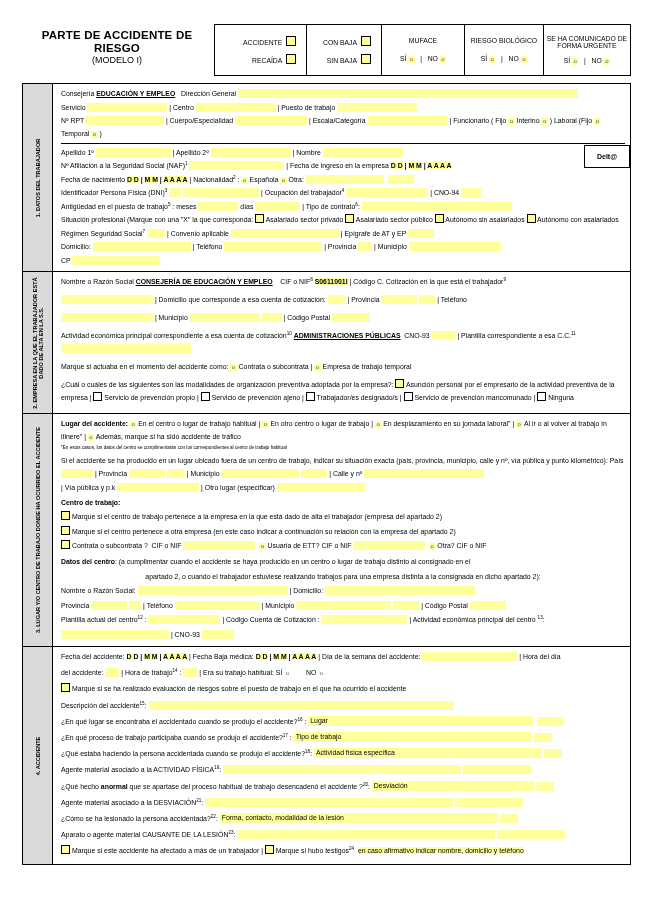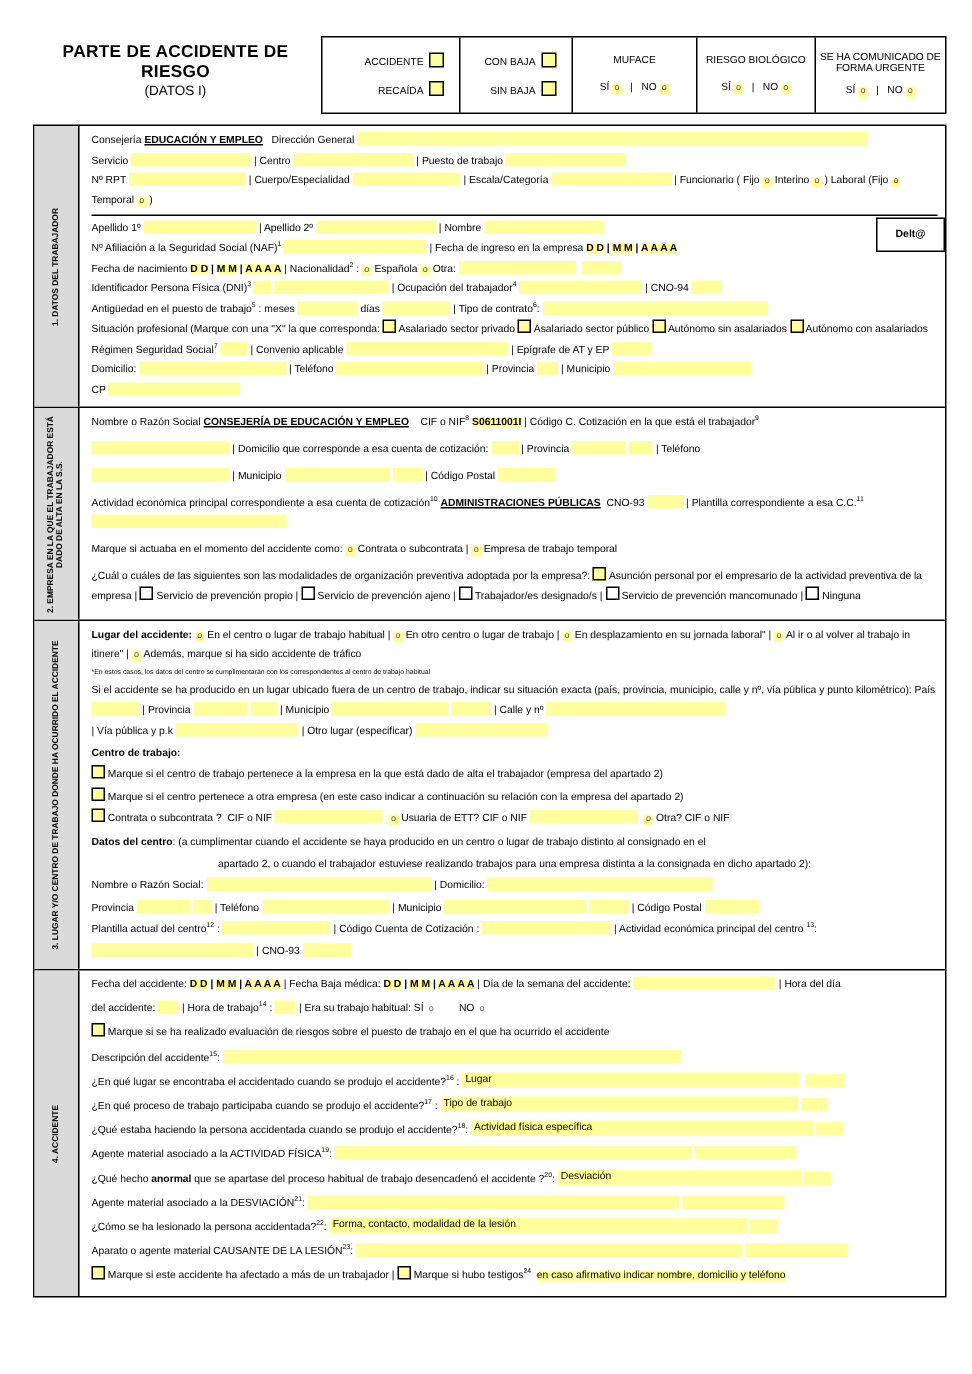--- a/index.html
+++ b/index.html
@@ -59,21 +59,21 @@
   .hlb{font-weight:bold;}
 </style>
 </head>
 <body>
 
 <div class="page">
 
   <div class="top">
     <div class="title-block">
       <div class="t1"><span>PARTE DE ACCIDENTE DE</span><br><span>RIESGO</span></div>
-      <div class="t3">(DATOS I)</div>
+      <div class="t3">(MODELO I)</div>
     </div>
     <div class="htable">
       <div class="hcell" style="flex:0 0 22%">
         <div class="hrow"><span>ACCIDENTE</span><span class="cbx"></span></div>
         <div class="hrow"><span>RECAÍDA</span><span class="cbx"></span></div>
       </div>
       <div class="hcell" style="flex:0 0 18%">
         <div class="hrow"><span>CON BAJA</span><span class="cbx"></span></div>
         <div class="hrow"><span>SIN BAJA</span><span class="cbx"></span></div>
       </div>

